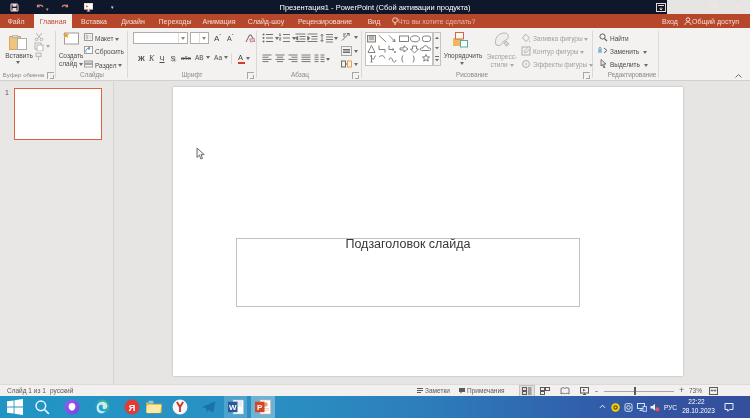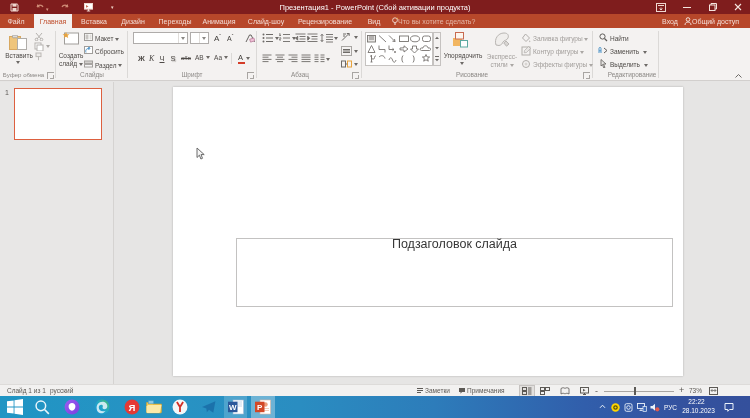--- a/index.html
+++ b/index.html
@@ -1,20 +1,20 @@
 <!DOCTYPE html>
 <html><head><meta charset="utf-8">
 <style>
 html,body{margin:0;padding:0;width:750px;height:418px;overflow:hidden;
 font-family:"Liberation Sans",sans-serif;-webkit-font-smoothing:antialiased;}
 *{box-sizing:border-box;}
 .abs{position:absolute;}
 #stage{position:relative;width:750px;height:418px;background:#e6e5e4;}
 
-#titlebar{left:0;top:0;width:750px;height:14px;background:#7f1d1d;}
+#titlebar{left:0;top:0;width:667px;height:14px;background:#0f172a;}
 #tabrow{left:0;top:14px;width:750px;height:14px;background:#b7472a;}
 #ribbon{left:0;top:28px;width:750px;height:53px;background:#f4f2f1;border-bottom:1px solid #d2cfcd;}
 .ttxt{color:#fff;font-size:7.5px;}
 .tab{position:absolute;top:0;height:14px;line-height:15px;color:#f3ddd6;font-size:7px;text-align:center;}
 .tabsel{background:#f4f2f1;color:#c04f2e;}
 .gsep{position:absolute;top:3px;width:1px;height:47px;background:#dbd9d7;}
 .glabel{position:absolute;top:42px;height:10px;font-size:6.4px;color:#8b8885;text-align:center;line-height:10px;white-space:nowrap;}
 .launch{position:absolute;width:7px;height:7px;border:1px solid #a8a5a2;border-right:none;border-bottom:none;}
 .launch:after{content:"";position:absolute;left:2px;top:2px;width:3px;height:3px;border:1px solid #a8a5a2;border-left:none;border-top:none;}
 .btxt{position:absolute;font-size:6.5px;color:#4e4a47;white-space:nowrap;}
@@ -323,21 +323,21 @@
         <path d="M1.5 5.5L4.5 2.5 7.5 5.5M1.5 2.5h0" fill="none" stroke="#6d6a67"></path>
       </svg>
   </div>
 
   <div class="abs" id="leftpane">
     <div class="abs" style="left:5px;top:7px;font-size:7px;color:#5c5955">1</div>
     <div class="abs" id="thumb"></div>
   </div>
   <div class="abs" id="slide">
 
-    <div class="ph" style="left:63px;top:151px;width:437px;height:69px;">
+    <div class="ph" style="left:63px;top:151px;width:344px;height:69px;">
       <div class="abs" style="left:0;top:-2px;width:100%;text-align:center;font-size:12.5px;color:#363636;">Подзаголовок слайда</div>
     </div>
   </div>
 
   <svg class="abs" style="left:196px;top:147px" width="9" height="13" viewBox="0 0 9 13">
       <path d="M1 1v9.5l2.4-2.3 1.5 3.8 1.6-0.7-1.5-3.7h3.2z" fill="#f5f5f5" stroke="#6a6a6a" stroke-width="1"></path>
     </svg>
 
   <div class="abs" id="statusbar">
     <span class="abs" style="left:7px;top:2px">Слайд 1 из 1</span>

